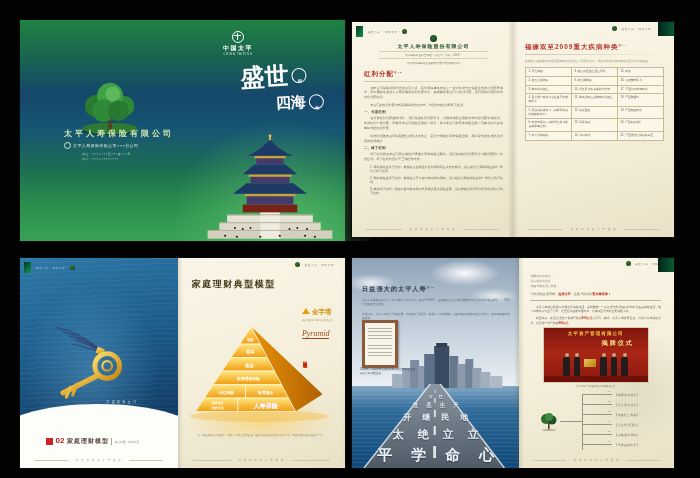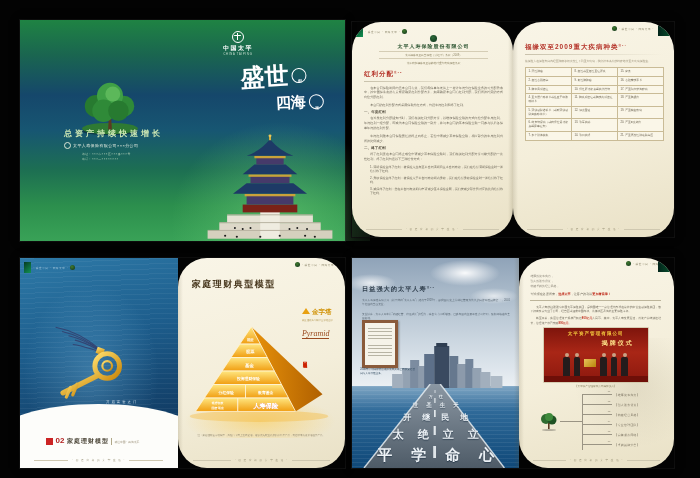--- a/index.html
+++ b/index.html
@@ -1,20 +1,20 @@
 <!DOCTYPE html>
 <html><head>
 <meta charset="utf-8">
 <style>
   html,body{margin:0;padding:0;background:#000;}
   .stage{position:relative;width:700px;height:478px;background:#030303;overflow:hidden;
          font-family:"Liberation Sans",sans-serif;}
   .panel{position:absolute;box-shadow:0 0 8px rgba(0,0,0,.8),0 0 0 1px #141414;overflow:visible;}
   .page{position:relative;height:100%;overflow:hidden;}
-  .cream{background:linear-gradient(165deg,#f9f5e7 0%,#f4eeda 55%,#e9e1c6 100%);border-radius:29px;}
+  .cream{background:linear-gradient(165deg,#f9f5e7 0%,#f4eeda 55%,#e9e1c6 100%);}
   .fold-l{position:absolute;top:0;bottom:0;right:0;width:5px;background:linear-gradient(90deg,rgba(0,0,0,0),rgba(90,80,50,.18));}
   .fold-r{position:absolute;top:0;bottom:0;left:0;width:5px;background:linear-gradient(270deg,rgba(0,0,0,0),rgba(90,80,50,.16));}
 
   
   .strip{position:absolute;display:flex;align-items:center;gap:2px;font-size:2.6px;letter-spacing:.6px;color:#8a8468;z-index:6;}
   .strip .sq{width:7px;height:11px;background:linear-gradient(135deg,#063a22,#129454);}
   .dot-tree{width:5px;height:5px;border-radius:50%;background:radial-gradient(circle at 40% 35%,#3f7a2e,#10301a);display:inline-block;position:relative;}
   .corner-block{position:absolute;top:-2px;right:-14px;width:30px;height:16px;z-index:7;
                 background:linear-gradient(90deg,#02241a 0%,#0a5c33 55%,#1aa35f 100%);}
   .pfooter{position:absolute;left:9%;right:9%;bottom:6px;display:flex;align-items:center;gap:4px;
@@ -185,21 +185,21 @@
       <ellipse cx="45" cy="55" rx="30" ry="4" fill="rgba(0,0,0,.35)"></ellipse>
       <ellipse cx="45" cy="52" rx="30" ry="6" fill="#2e7a33"></ellipse>
       <path d="M43,53 L44,34 L46,34 L47,53 Z" fill="#5a3a22"></path>
       <circle cx="30" cy="28" r="12" fill="#277a30"></circle>
       <circle cx="60" cy="28" r="11" fill="#2f8a38"></circle>
       <circle cx="45" cy="17" r="14" fill="#3fa046"></circle>
       <circle cx="38" cy="33" r="12" fill="#2f8a38"></circle>
       <circle cx="54" cy="33" r="11" fill="#277a30"></circle>
       <circle cx="48" cy="15" r="8" fill="#5cb85a"></circle>
     </svg>
-    <div class="slogan">总资产持续快速增长</div>
+    <div class="slogan">太平人寿保险有限公司</div>
     <div class="company-row">
       <span class="mini-emblem"></span>
       <span>太平人寿保险有限公司×××分公司</span>
     </div>
     <div class="contact">
       <div>地址：×××市×××区×××路×××号</div>
       <div>电话：×××—××××××××</div>
     </div>
     <div class="temple-glow"></div>
     <svg class="temple-svg" viewBox="0 0 160 110">

